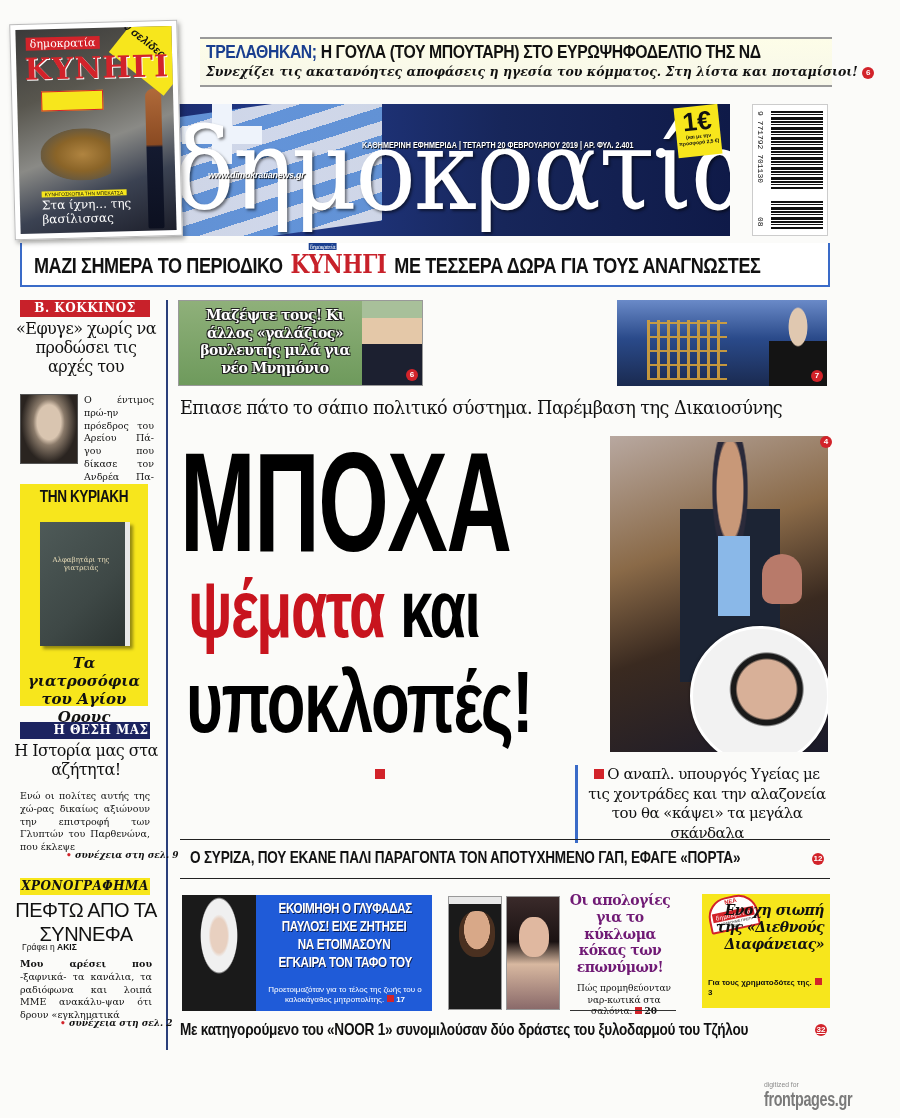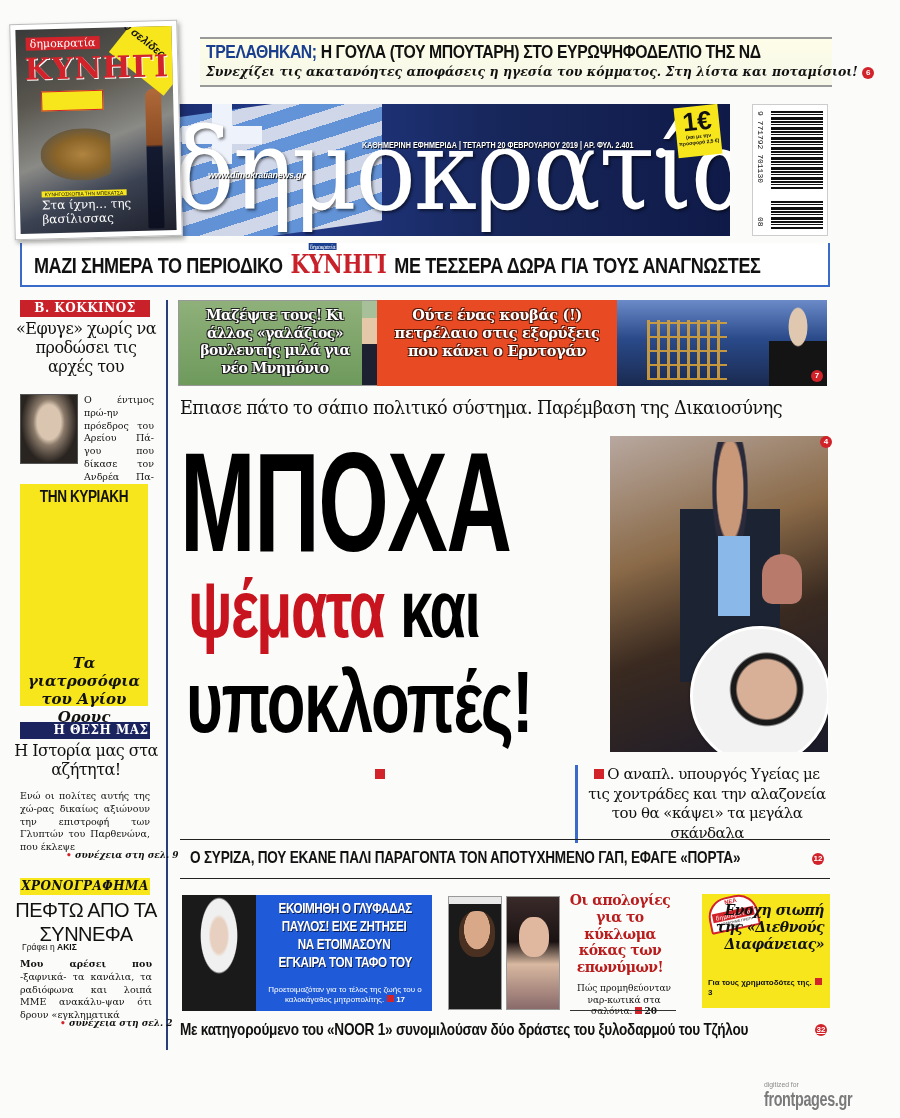--- a/index.html
+++ b/index.html
@@ -106,21 +106,21 @@
   
   .metro { left: 182px; top: 895px; width: 250px; height: 116px; background: #1f5bd8; overflow: hidden; }
   .metro-photo { position: absolute; left: 0; top: 0; width: 74px; height: 116px; background: radial-gradient(ellipse at 50% 35%, #e8d0c0 0 16%, #f0f0f0 20% 34%, #1a1a1a 36%), #1a1a1a; }
   .metro-head { position: absolute; left: 78px; top: 4px; width: 168px; text-align: center; color: #fff; font-weight: bold; font-size: 15px; line-height: 1.2; transform: scaleX(0.78); transform-origin: center; letter-spacing: -0.5px; text-shadow: 1px 1px 0 #0a1a4a; white-space: nowrap; }
   .metro-sub { position: absolute; left: 78px; top: 90px; width: 170px; text-align: center; color: #fff; font-size: 8px; line-height: 1.25; }
 
   .celeb1 { left: 448px; top: 896px; width: 54px; height: 114px; background: linear-gradient(180deg, #e8e8e8 0 6%, #1a1a1a 6%), #1a1a1a; border: 1px solid #999; overflow: hidden; }
   .celeb1-face { position: absolute; left: 10px; top: 14px; width: 36px; height: 46px; border-radius: 45%; background: radial-gradient(ellipse at 50% 40%, #d8a888 0 50%, #4a3020 52%); }
   .celeb2 { left: 506px; top: 896px; width: 54px; height: 114px; background: linear-gradient(180deg, #3a2a2a 0%, #1a1212 40%, #d8b8a0 60%, #8a6a6a 100%); border: 1px solid #999; overflow: hidden; }
   .celeb2-face { position: absolute; left: 12px; top: 20px; width: 30px; height: 40px; border-radius: 45%; background: #e0b8a0; }
-  .coke-head { left: 566px; top: 892px; width: 108px; text-align: center; font-family: "DejaVu Serif", serif; font-weight: bold; font-size: 14px; line-height: 1.2; color: #b91c1c; letter-spacing: -0.5px; }
+  .coke-head { left: 566px; top: 892px; width: 108px; text-align: center; font-family: "DejaVu Serif", serif; font-weight: bold; font-size: 14px; line-height: 1.2; color: #701a75; letter-spacing: -0.5px; }
   .coke-sub { left: 572px; top: 983px; width: 104px; text-align: center; font-family: "DejaVu Serif", serif; font-size: 9px; line-height: 1.3; color: #111; }
   .coke-rule { left: 570px; top: 1010px; width: 106px; height: 1px; background: #333; }
 
   .transp { left: 702px; top: 894px; width: 128px; height: 114px; background: #f7e61c; }
   .stamp { position: absolute; left: 6px; top: 2px; width: 50px; height: 34px; border: 2px solid #d2232a; border-radius: 20px 20px 2px 2px; background: #fff; transform: rotate(-12deg); text-align: center; }
   .stamp-band { position: absolute; left: 2px; top: 12px; width: 42px; height: 9px; background: #d2232a; color: #fff; font-family: "DejaVu Serif", serif; font-size: 6px; line-height: 9px; }
   .stamp-top { font-size: 6px; font-weight: bold; color: #d2232a; }
   .stamp-bot { position: absolute; left: 2px; top: 22px; width: 42px; font-size: 3.5px; color: #111; }
   .transp-head { position: absolute; right: 6px; top: 8px; width: 110px; text-align: right; font-family: "DejaVu Serif", serif; font-style: italic; font-weight: bold; font-size: 14px; line-height: 1.2; color: #111; letter-spacing: -0.5px; }
   .transp-sub { position: absolute; left: 6px; top: 84px; width: 120px; font-size: 8px; font-weight: bold; color: #111; line-height: 1.25; }
@@ -183,43 +183,43 @@
 
 <div class="abs col-rule"></div>
 
 <div class="sec-tag tag-red" style="left:20px; top:300px; width:130px;">Β. ΚΟΚΚΙΝΟΣ</div>
 <div class="serif-head" style="left:14px; top:320px; width:144px;">«Εφυγε» χωρίς να προδώσει τις αρχές του</div>
 <div class="portrait" style="left:20px; top:394px; width:58px; height:70px;"></div>
 <div class="body-text" style="left:84px; top:394px; width:70px; font-size:9.5px;"><span>Ο έντιμος πρώ-ην πρόεδρος του Αρείου Πά-γου που δίκασε τον Ανδρέα Πα-πανδρέου.</span><span class="red-sq"></span><b>12</b></div>
 
 <div class="abs book-box">
   <div class="book-box-title">ΤΗΝ ΚΥΡΙΑΚΗ</div>
+  <div class="book">
+    <div class="book-title">Αλφαβητάρι της γιατρειάς</div>
+  </div>
   <div class="book-caption">Τα γιατροσόφια του Αγίου Ορους</div>
 </div>
 
 <div class="sec-tag tag-navy" style="left:20px; top:722px; width:130px;padding-left:32px;">Η ΘΕΣΗ ΜΑΣ</div>
 <div class="serif-head" style="left:14px; top:742px; width:144px;">Η Ιστορία μας στα αζήτητα!</div>
 <div class="body-text" style="left:20px; top:790px; width:130px; font-size:9.5px;">Ενώ οι πολίτες αυτής της χώ-ρας δικαίως αξιώνουν την επιστροφή των Γλυπτών του Παρθενώνα, που έκλεψε</div>
 <div class="cont" style="left:66px; top:850px;"><span class="bul">• </span><span>συνέχεια στη σελ. 9</span></div>
 
 <div class="sec-tag tag-yellow" style="left:20px; top:878px; width:130px;">ΧΡΟΝΟΓΡΑΦΗΜΑ</div>
 <div class="serif-head" style="left:14px; top:899px; width:144px; font-family:'Liberation Sans', sans-serif; font-size:20px;">ΠΕΦΤΩ ΑΠΟ ΤΑ ΣΥΝΝΕΦΑ</div>
 <div class="body-text" style="left:22px; top:942px; width:130px; font-family:'Liberation Sans', sans-serif; font-size:8.5px;"><span>Γράφει η</span> <b>ΑΚΙΣ</b></div>
 <div class="body-text" style="left:20px; top:958px; width:132px; font-size:9.5px;"><b>Μου αρέσει που</b><span> -ξαφνικά- τα κανάλια, τα ραδιόφωνα και λοιπά ΜΜΕ ανακάλυ-ψαν ότι δρουν «εγκληματικά</span></div>
 <div class="cont" style="left:60px; top:1018px;"><span class="bul">• </span><span>συνέχεια στη σελ. 2</span></div>
 
 <div class="abs story-green">
   <div class="story-green-text">Μαζέψτε τους! Κι άλλος «γαλάζιος» βουλευτής μιλά για νέο Μνημόνιο</div>
   <div class="story-green-photo"></div>
   <span class="pg-badge abs" style="right:4px; bottom:4px;">6</span>
 </div>
 <div class="abs story-red">
-  <div class="story-red-box">
-    <div class="story-red-text">Ούτε ένας κουβάς (!) πετρέλαιο στις εξορύξεις που κάνει ο Ερντογάν</div>
-  </div>
   <div class="story-red-photo">
     <div class="rig"></div>
     <div class="erdogan"></div>
   </div>
   <span class="pg-badge abs" style="right:4px; bottom:4px;">7</span>
 </div>
 
 <div class="abs kicker">Επιασε πάτο το σάπιο πολιτικό σύστημα. Παρέμβαση της Δικαιοσύνης</div>
 <div class="abs h-main">ΜΠΟΧΑ</div>
 <div class="abs h-lies">ψέματα</div>

